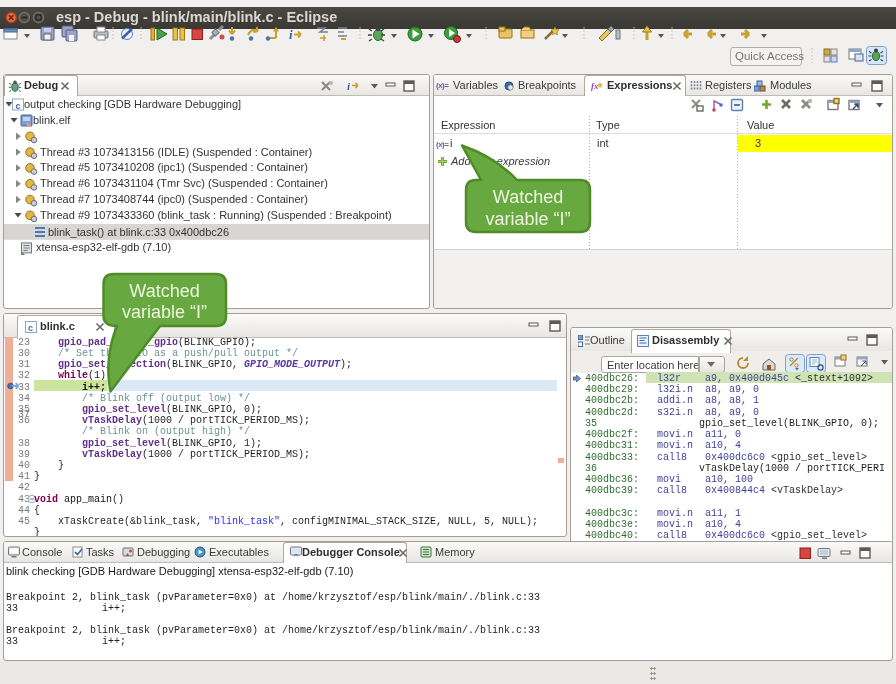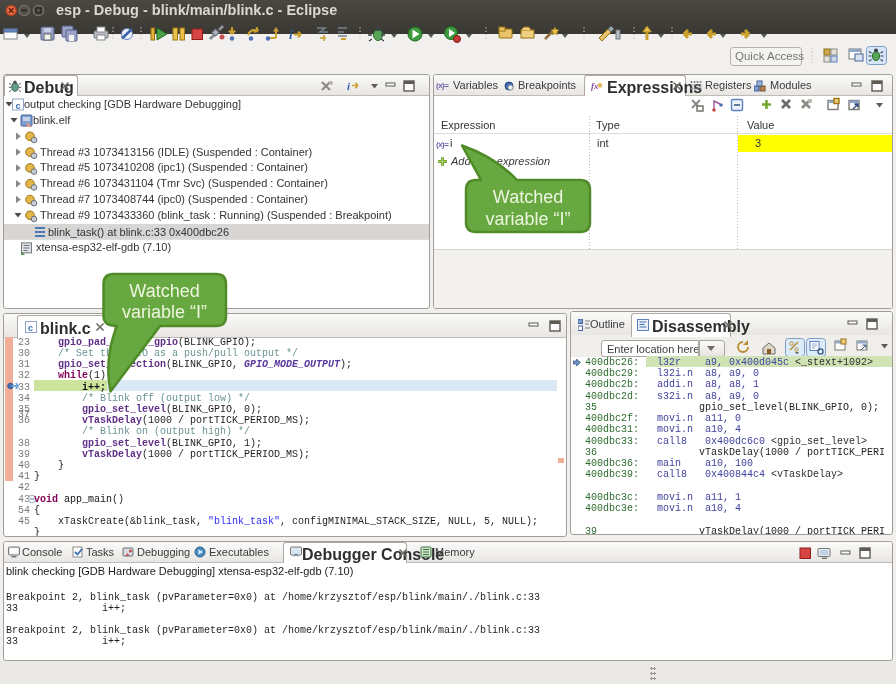--- a/index.html
+++ b/index.html
@@ -1,34 +1,34 @@
 <!DOCTYPE html>
 <html><head><meta charset="utf-8"><style>
 html,body{margin:0;padding:0}
 body{width:896px;height:684px;position:relative;background:#f1f0ee;font-family:"Liberation Sans",sans-serif;overflow:hidden}
 .abs{position:absolute}
 .panel{position:absolute;background:#fff;border:1px solid #a39f98;border-radius:3px;box-sizing:border-box;overflow:hidden}
 .tabs{position:absolute;left:0;right:0;top:0;background:linear-gradient(#fafaf9,#e8e6e3);border-bottom:1px solid #bfbcb6}
 .atab{position:absolute;top:0;background:#fff;border:1px solid #aeaaa3;border-bottom:none;border-radius:3px 3px 0 0;box-sizing:border-box}
 .tl{position:absolute;font-size:11px;color:#3a3a3a;white-space:pre}
-.tlb{position:absolute;font-size:16px;font-weight:bold;color:#2e2e2e;white-space:pre}
+.tlb{position:absolute;font-size:11px;font-weight:bold;color:#2e2e2e;white-space:pre}
 .mono{position:absolute;font-family:"Liberation Mono",monospace;font-size:10px;color:#1e1e1e;white-space:pre;line-height:11px}
 .trow{position:absolute;font-size:11px;color:#333;white-space:pre}
 .k{color:#7f0055;font-weight:bold}
 .fn{color:#613189;font-weight:bold}
 .cm{color:#6c9393}
 .st{color:#2a2aff}
 .mac{color:#5a3a9e;font-weight:bold;font-style:italic}
 .addr{color:#2d6b2d}
 .op{color:#4141a0}
 .ln{position:absolute;font-family:"Liberation Mono",monospace;font-size:10px;color:#7a7a7a;white-space:pre;line-height:11px}
 </style></head>
 <body>
 
-<div class="abs" id="titlebar" style="left:0;top:0;width:896px;height:34px;background:linear-gradient(#4a4843,#393833)">
+<div class="abs" id="titlebar" style="left:0;top:7px;width:896px;height:22px;background:linear-gradient(#4a4843,#393833)">
   <svg class="abs" style="left:0;top:0" width="120" height="22">
     <circle cx="11.2" cy="10.5" r="5.2" fill="#e06a42" stroke="#aa3c1e" stroke-width="1.2"></circle>
     <path d="M9 8.3 l4.4 4.4 m0 -4.4 l-4.4 4.4" stroke="#6e2410" stroke-width="1.6"></path>
     <circle cx="24.3" cy="10.5" r="5.2" fill="#55524a" stroke="#76736a" stroke-width="1.2"></circle>
     <path d="M21.5 10.5 h5.6" stroke="#27251f" stroke-width="1.8"></path>
     <circle cx="38.5" cy="10.5" r="5.2" fill="#55524a" stroke="#76736a" stroke-width="1.2"></circle>
     <rect x="36" y="8" width="5" height="5" fill="none" stroke="#27251f" stroke-width="1.4"></rect>
   </svg>
   <div class="abs" style="left:56px;top:2px;font-size:14.5px;font-weight:bold;color:#dcd8d0">esp - Debug - blink/main/blink.c - Eclipse</div>
 </div>
@@ -332,21 +332,21 @@
   <div class="ln" style="left:14px;top:78.8px">34</div>
   <div class="ln" style="left:14px;top:90px">35</div>
   <div class="ln" style="left:14px;top:101.2px">36</div>
   <div class="ln" style="left:14px;top:95px">37</div>
   <div class="ln" style="left:14px;top:123.6px">38</div>
   <div class="ln" style="left:14px;top:134.8px">39</div>
   <div class="ln" style="left:14px;top:146px">40</div>
   <div class="ln" style="left:14px;top:157.2px">41</div>
   <div class="ln" style="left:14px;top:168.4px">42</div>
   <div class="ln" style="left:14px;top:179.6px">43</div>
-  <div class="ln" style="left:14px;top:190.8px">54</div>
+  <div class="ln" style="left:14px;top:190.8px">44</div>
   <div class="ln" style="left:14px;top:202px">45</div>
   <svg class="abs" style="left:23px;top:180px" width="10" height="10">
       <circle cx="5" cy="5" r="3.8" fill="#f4f6f8" stroke="#9ab0c4"></circle>
       <path d="M2.8 5 h4.4" stroke="#6b8299" stroke-width="1.2"></path>
     </svg>
   <div class="mono" style="left:30px;top:22.8px">    <span class="fn">gpio_pad_select_gpio</span>(BLINK_GPIO);</div>
   <div class="mono" style="left:30px;top:34px"><span class="cm">    /* Set the GPIO as a push/pull output */</span></div>
   <div class="mono" style="left:30px;top:45.2px">    <span class="fn">gpio_set_direction</span>(BLINK_GPIO, <span class="mac">GPIO_MODE_OUTPUT</span>);</div>
   <div class="mono" style="left:30px;top:56.4px">    <span class="k">while</span>(1)</div>
   <div class="mono" style="left:30px;top:67.6px;font-weight:bold;color:#111">        i++;</div>
@@ -357,21 +357,21 @@
   <div class="mono" style="left:30px;top:123.6px">        <span class="fn">gpio_set_level</span>(BLINK_GPIO, 1);</div>
   <div class="mono" style="left:30px;top:134.8px">        <span class="fn">vTaskDelay</span>(1000 / portTICK_PERIOD_MS);</div>
   <div class="mono" style="left:30px;top:146px">    }</div>
   <div class="mono" style="left:30px;top:157.2px">}</div>
   <div class="mono" style="left:30px;top:179.6px"><span class="k">void</span> <span style="font-weight:normal;color:#111">app_main</span>()</div>
   <div class="mono" style="left:30px;top:190.8px">{</div>
   <div class="mono" style="left:30px;top:202px">    xTaskCreate(&amp;blink_task, <span class="st">"blink_task"</span>, configMINIMAL_STACK_SIZE, NULL, 5, NULL);</div>
   <div class="mono" style="left:30px;top:213.2px">}</div>
   <div class="abs" style="left:554px;top:144px;width:6px;height:5px;background:#f0ad98"></div>
 </div>
-<div class="panel" id="p4" style="left:570px;top:311px;width:323px;height:224px">
+<div class="panel" id="p4" style="left:570px;top:327px;width:323px;height:224px">
   <div class="tabs" style="height:23px"></div>
   <div class="abs" style="left:0;top:23px;width:321px;height:22px;background:#efeeeb"></div>
   <div class="atab" style="left:60px;width:100px;height:24px;top:1px"></div>
   <svg class="abs" style="left:7px;top:7px" width="12" height="12">
       <rect x="0" y="0" width="4.5" height="4.5" fill="#7e9fd0" stroke="#41639e"></rect>
       <rect x="0" y="7" width="4.5" height="4.5" fill="#fff" stroke="#41639e"></rect>
       <path d="M7 2 h5 M7 5 h4 M7 9 h5" stroke="#75797e" stroke-width="1.2"></path>
     </svg>
   <div class="tl" style="left:19px;top:6px">Outline</div>
   <svg class="abs" style="left:66px;top:7px" width="12" height="12">
@@ -426,24 +426,25 @@
     </svg>
   <div class="mono" style="left:14px;top:44.9px"><span class="addr">400dbc26:</span>   <span class="op">l32r    a9, 0x400d045c</span> <span style="color:#2f2f2f">&lt;_stext+1092&gt;</span></div>
   <div class="mono" style="left:14px;top:56.2px"><span class="addr">400dbc29:</span>   <span class="op">l32i.n  a8, a9, 0</span></div>
   <div class="mono" style="left:14px;top:67.4px"><span class="addr">400dbc2b:</span>   <span class="op">addi.n  a8, a8, 1</span></div>
   <div class="mono" style="left:14px;top:78.7px"><span class="addr">400dbc2d:</span>   <span class="op">s32i.n  a8, a9, 0</span></div>
   <div class="mono" style="left:14px;top:89.9px"><span class="addr">35</span>                 <span style="color:#222">gpio_set_level(BLINK_GPIO, 0);</span></div>
   <div class="mono" style="left:14px;top:101.2px"><span class="addr">400dbc2f:</span>   <span class="op">movi.n  a11, 0</span></div>
   <div class="mono" style="left:14px;top:112.4px"><span class="addr">400dbc31:</span>   <span class="op">movi.n  a10, 4</span></div>
   <div class="mono" style="left:14px;top:123.7px"><span class="addr">400dbc33:</span>   <span class="op">call8   0x400dc6c0</span> <span style="color:#2f2f2f">&lt;gpio_set_level&gt;</span></div>
   <div class="mono" style="left:14px;top:134.9px"><span class="addr">36</span>                 <span style="color:#222">vTaskDelay(1000 / portTICK_PERI</span></div>
-  <div class="mono" style="left:14px;top:146.2px"><span class="addr">400dbc36:</span>   <span class="op">main    a10, 100</span></div>
+  <div class="mono" style="left:14px;top:146.2px"><span class="addr">400dbc36:</span>   <span class="op">movi    a10, 100</span></div>
   <div class="mono" style="left:14px;top:157.4px"><span class="addr">400dbc39:</span>   <span class="op">call8   0x400844c4</span> <span style="color:#2f2f2f">&lt;vTaskDelay&gt;</span></div>
   <div class="mono" style="left:14px;top:179.9px"><span class="addr">400dbc3c:</span>   <span class="op">movi.n  a11, 1</span></div>
   <div class="mono" style="left:14px;top:191.2px"><span class="addr">400dbc3e:</span>   <span class="op">movi.n  a10, 4</span></div>
+  <div class="mono" style="left:14px;top:202.4px"><span class="addr">400dbc40:</span>   <span class="op">call8   0x400dc6c0</span> <span style="color:#2f2f2f">&lt;gpio_set_level&gt;</span></div>
   <div class="mono" style="left:14px;top:213.7px"><span class="addr">39</span>                 <span style="color:#222">vTaskDelay(1000 / portTICK_PERI</span></div>
 </div>
 <div class="panel" id="p5" style="left:3px;top:541px;width:890px;height:120px">
   <div class="tabs" style="height:20px"></div>
   <div class="atab" style="left:279px;width:124px;height:21px"></div>
   <svg class="abs" style="left:4px;top:4px" width="12" height="12">
       <rect x="0.5" y="1" width="11" height="8" rx="1" fill="#e8e6e2" stroke="#75797e"></rect>
       <rect x="2" y="2.5" width="8" height="5" fill="#fff"></rect>
       <rect x="3.5" y="10" width="5" height="1.5" fill="#75797e"></rect>
     </svg>

